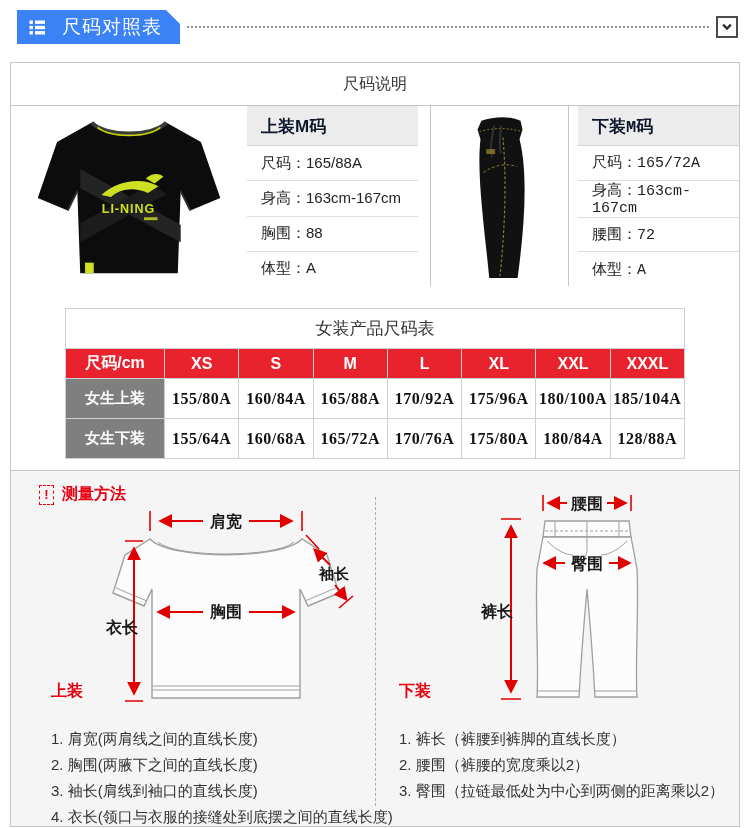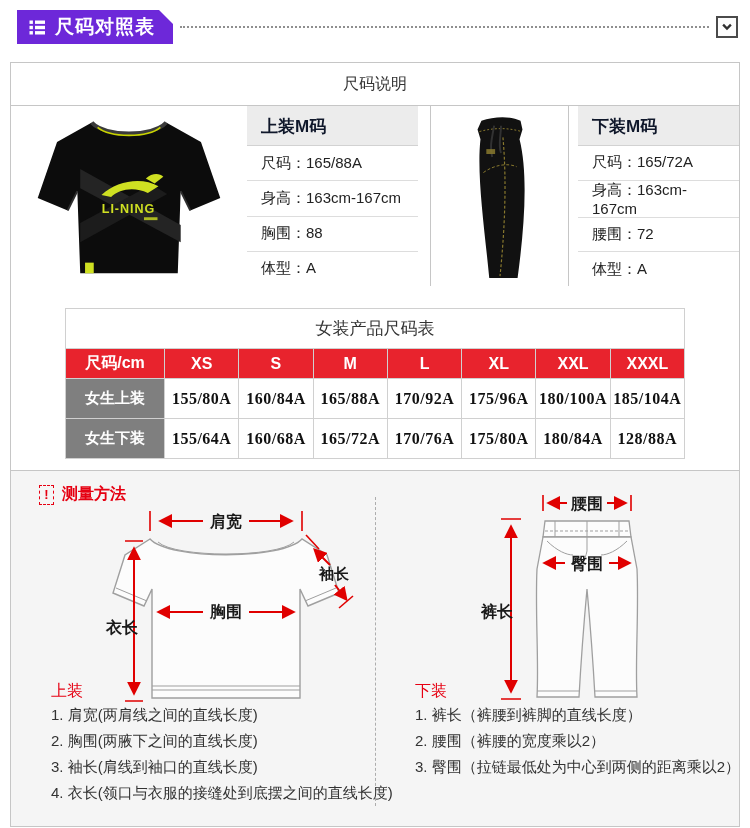--- a/index.html
+++ b/index.html
@@ -1,38 +1,38 @@
 <!DOCTYPE html>
 <html><head>
 <meta charset="utf-8">
 <style>
   html,body{margin:0;padding:0;background:#fff;}
   body{width:750px;height:828px;font-family:"Liberation Sans","DejaVu Sans",sans-serif;color:#333;position:relative;overflow:hidden;}
 
   
   .page-header{display:flex;align-items:center;margin:10px 12px 18px 17px;height:34px;}
-  .badge{background:#6d28d9;color:#fff;height:34px;display:flex;align-items:center;gap:9px;
-         padding:0 18px 0 11px;font-size:19px;font-weight:bold;letter-spacing:1px;
+  .badge{background:#3b82f6;color:#fff;height:34px;display:flex;align-items:center;gap:16px;
+         padding:0 18px 0 11px;font-size:19px;font-weight:normal;letter-spacing:1px;
          clip-path:polygon(0 0,calc(100% - 14px) 0,100% 14px,100% 100%,0 100%);}
   .dots{flex:1;height:0;border-top:2px dotted #8f8f8f;margin:0 7px;align-self:center;}
   .collapse-btn{width:22px;height:22px;box-sizing:border-box;border:2px solid #4a4a4a;background:#fcfcfc;
                 display:flex;align-items:center;justify-content:center;cursor:pointer;padding:0;}
 
   
   .panel{margin:0 10px;border:1px solid #c6c6c6;background:#fff;}
 
   
   .sec1-title{text-align:center;font-size:16px;padding:11px 0 10px;border-bottom:1px solid #c6c6c6;color:#333;}
   .sec1-body{display:flex;height:180px;}
   .photo-cell{display:flex;align-items:center;justify-content:center;}
   .shirt-cell{width:236px;}
   .pants-cell{width:137px;border-left:1px solid #c6c6c6;border-right:1px solid #c6c6c6;}
   .spec{display:flex;flex-direction:column;box-sizing:border-box;}
   .spec1{width:183px;padding-right:12px;}
-  .spec2{flex:1;margin-left:9px;}
+  .spec2{flex:1;margin-left:9px;font-family:Liberation Mono, monospace;}
   .spec-h{background:#ececec;border-bottom:1px solid #d2d2d2;font-size:17px;font-weight:bold;
           padding:9px 14px;color:#0f172a;box-sizing:border-box;height:40px;}
   .spec-row{flex:1;display:flex;align-items:center;padding:0 14px;font-size:15px;border-bottom:1px solid #ddd;color:#222;}
   .spec-row:last-child{border-bottom:none;}
 
   
   .sec2{padding:22px 0 11px;}
   table.sizes{border-collapse:collapse;margin:0 auto;width:620px;table-layout:fixed;}
   table.sizes td{border:1px solid #d0d0d0;text-align:center;}
   td.tt{font-size:17px;color:#333;padding:8px 0;background:#fff;}
@@ -46,22 +46,22 @@
   .sec3{position:relative;height:355px;background:#f5f5f5;border-top:1px solid #c6c6c6;}
   .v-divider{position:absolute;left:364px;top:26px;bottom:20px;width:0;border-left:1px dashed #adadad;}
   .measure-title{position:absolute;left:28px;top:13px;display:flex;align-items:center;gap:8px;
                  color:#e60012;font-weight:bold;font-size:16px;}
   .bang{width:15px;height:20px;box-sizing:border-box;border:1px dashed #e60012;display:flex;
         align-items:center;justify-content:center;font-size:13px;font-weight:bold;color:#e60012;}
   .diag-shirt{position:absolute;left:92px;top:34px;}
   .diag-pants{position:absolute;left:470px;top:20px;}
   .mlist{position:absolute;top:210px;width:330px;}
   .tops-block{left:40px;}
-  .bottoms-block{left:404px;}
-  .mlist-h{color:#e60012;font-weight:normal;font-size:16px;margin-bottom:0;}
+  .bottoms-block{left:388px;}
+  .mlist-h{color:#e60012;font-weight:bold;font-size:16px;margin-bottom:24px;}
   .mlist-item{font-size:15px;line-height:26px;color:#333;white-space:nowrap;}
 
   svg text.dlabel{font-family:"Liberation Sans","DejaVu Sans",sans-serif;font-size:16px;font-weight:bold;fill:#1a1a1a;}
   svg text.dlabel-s{font-size:15px;}
 </style>
 </head>
 <body>
 
 <div class="page-header">
   <div class="badge">

